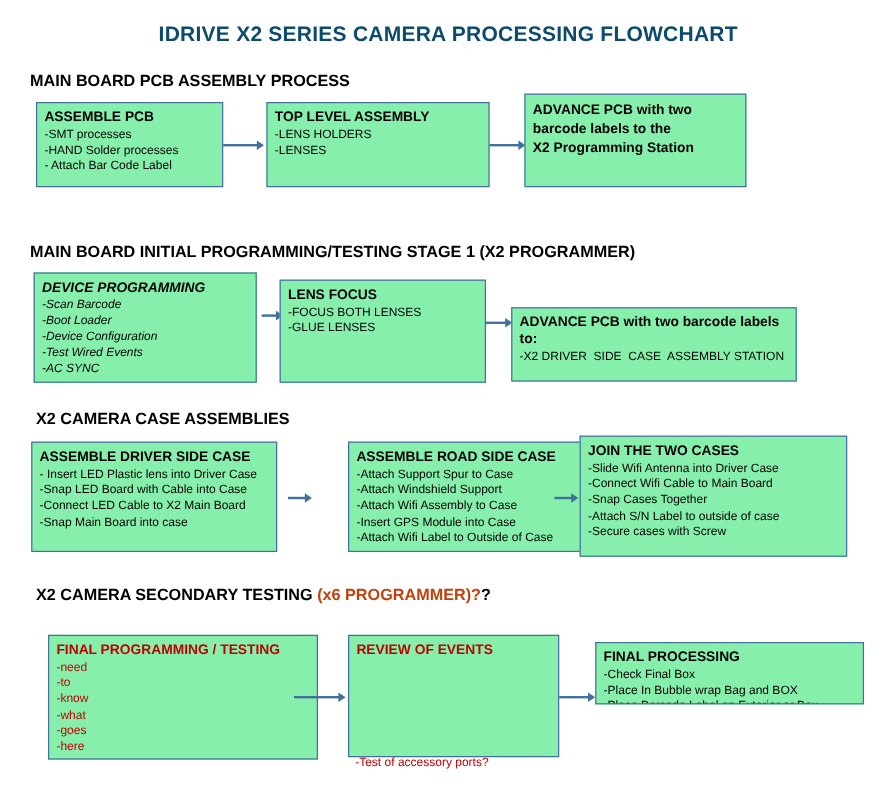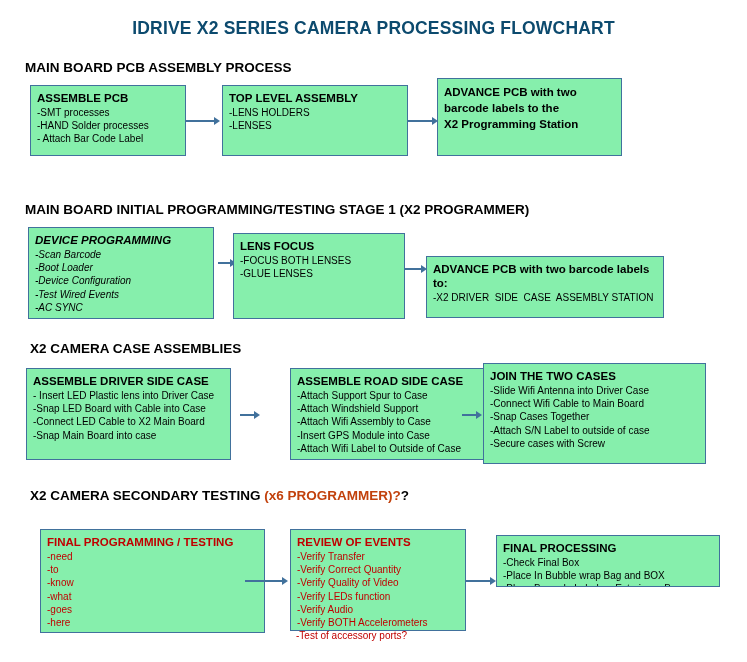--- a/index.html
+++ b/index.html
@@ -222,28 +222,20 @@
       <li class="red">-goes</li>
       <li class="red">-here</li>
     </ul>
   </div>
 
   <div class="arrow-line" style="left:245px; top:580px; width:40px;"></div>
   <div class="arrow-head" style="left:282px; top:576.5px;"></div>
 
   <div class="box" style="left:290px; top:529px; width:176px; height:102px;">
     <div class="bx-title red">REVIEW OF EVENTS</div>
-    <ul>
-      <li class="red">-Verify Transfer</li>
-      <li class="red">-Verify Correct Quantity</li>
-      <li class="red">-Verify Quality of Video</li>
-      <li class="red">-Verify LEDs function</li>
-      <li class="red">-Verify Audio</li>
-      <li class="red">-Verify BOTH Accelerometers</li>
-    </ul>
   </div>
   <div style="position:absolute; left:296px; top:630px; font-size:10px; color:#c00000; white-space:pre;">-Test of accessory ports?</div>
 
   <div class="arrow-line" style="left:466px; top:580px; width:28px;"></div>
   <div class="arrow-head" style="left:490px; top:576.5px;"></div>
 
   <div class="box" style="left:496px; top:535px; width:224px; height:52px;">
     <div class="bx-title">FINAL PROCESSING</div>
     <ul>
       <li>-Check Final Box</li>

